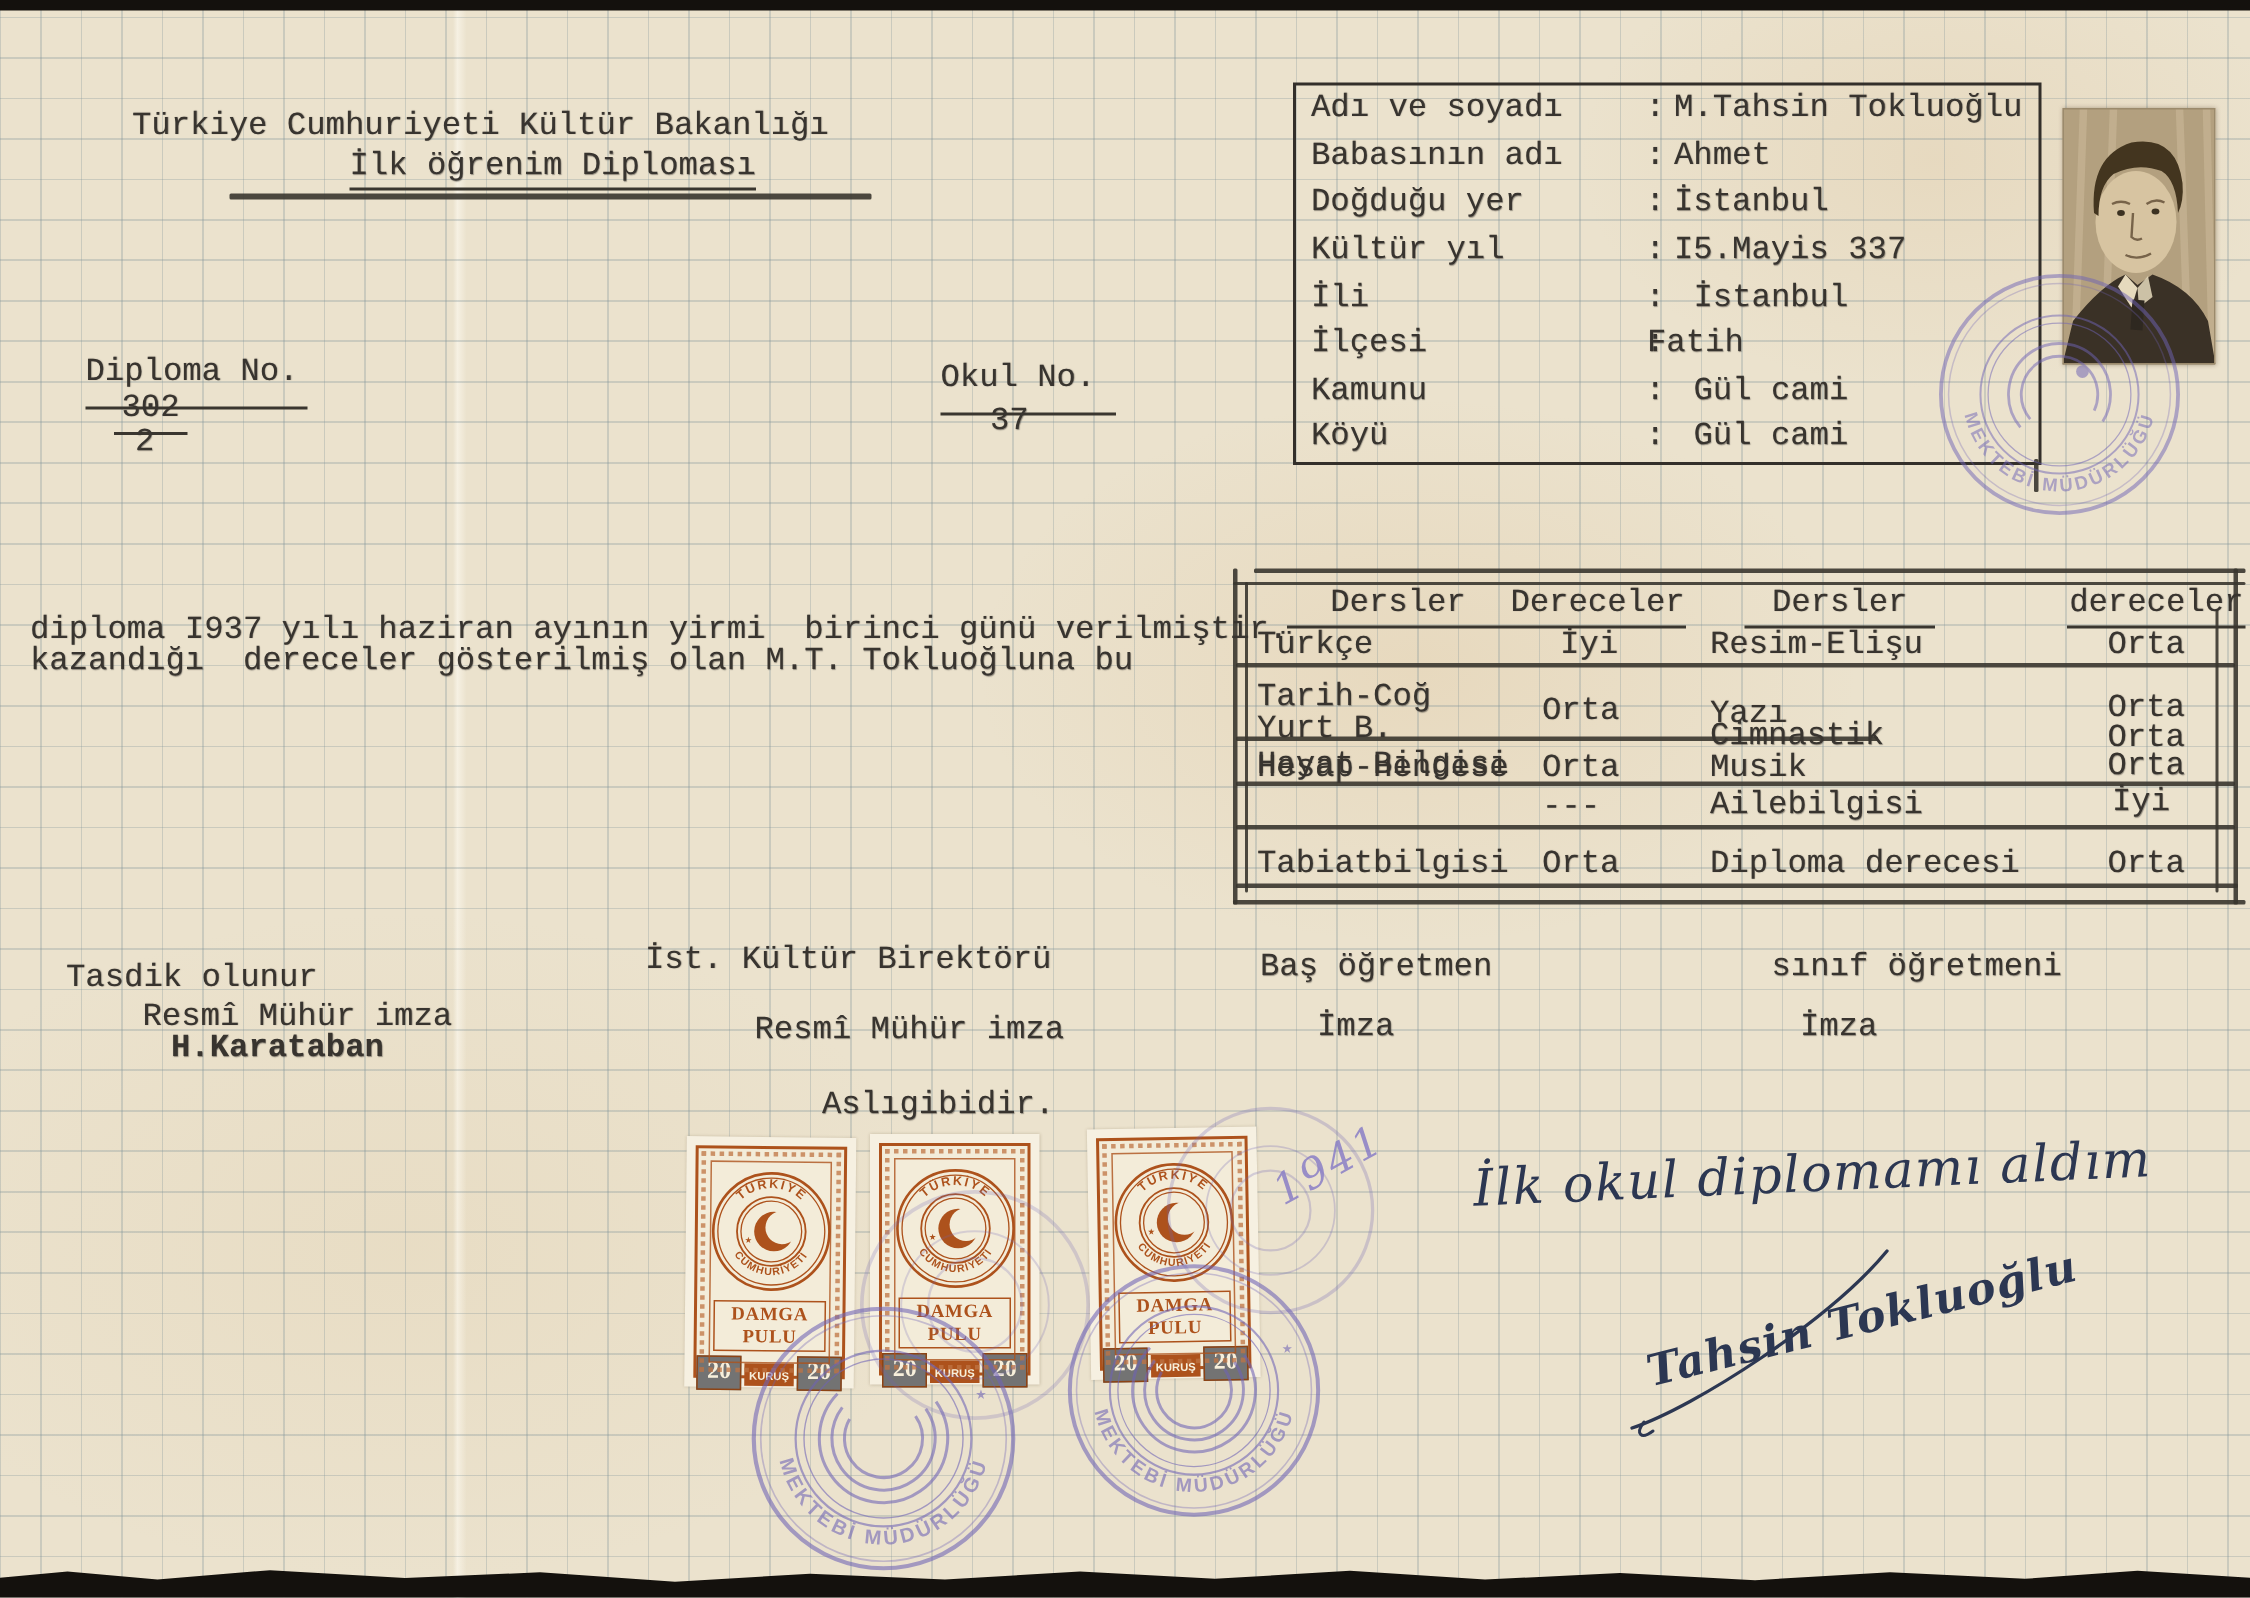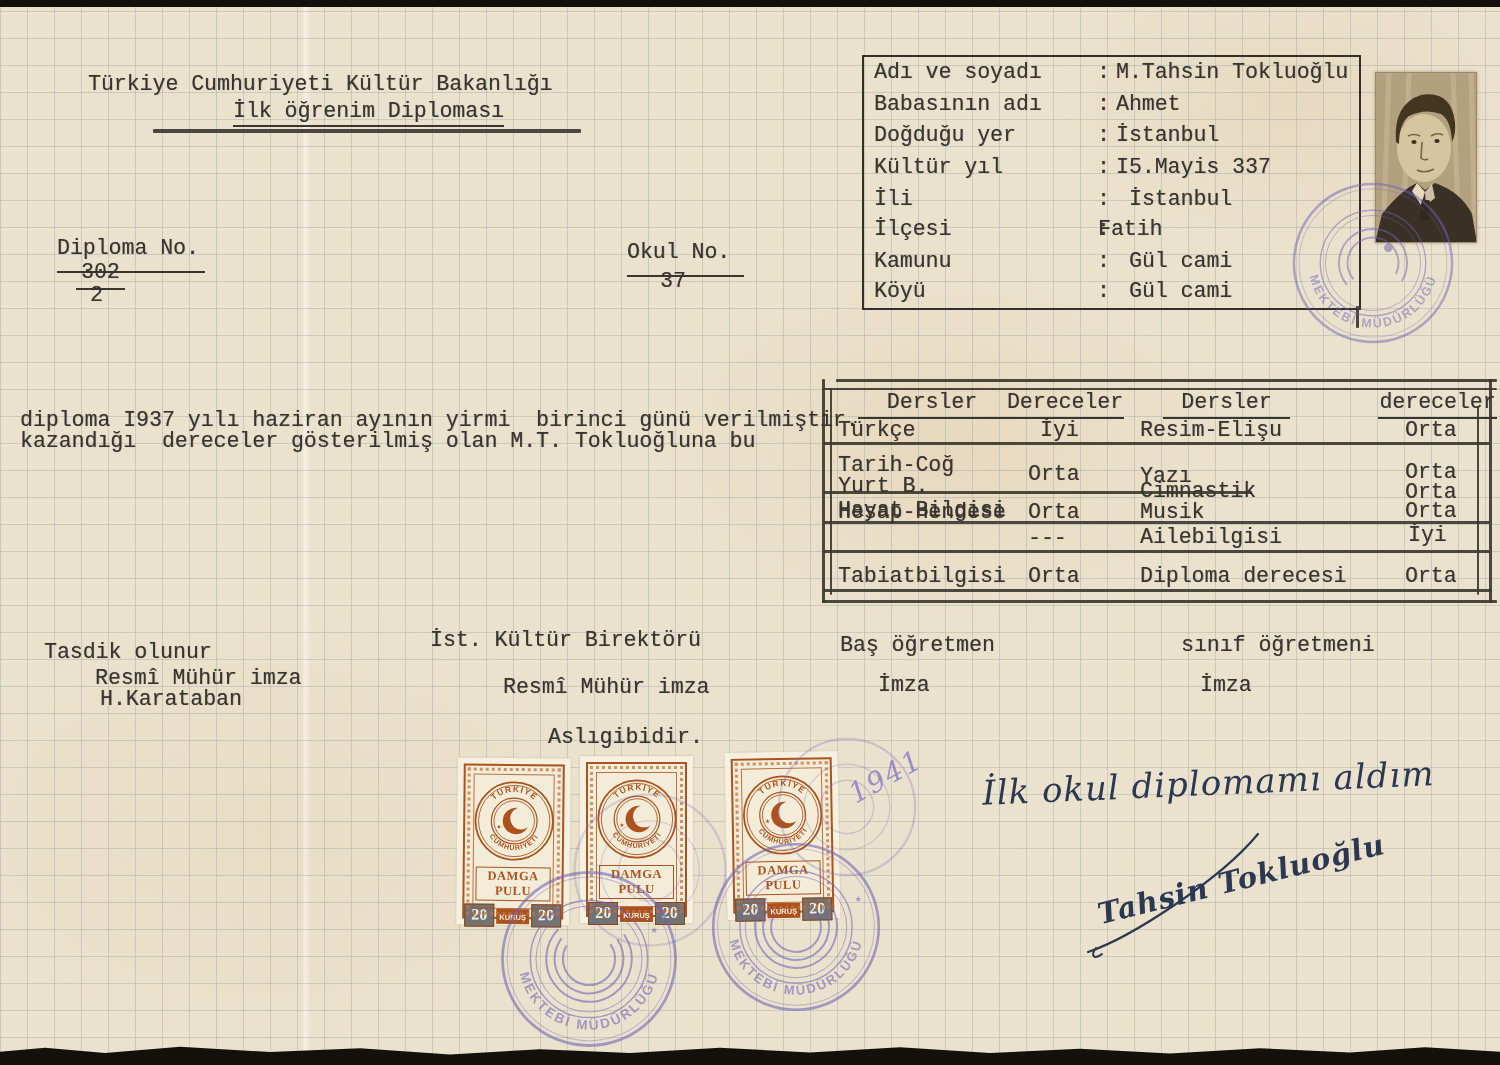--- a/index.html
+++ b/index.html
@@ -160,21 +160,21 @@
   <div class="abs tw" style="left:1140px;top:526px;">Ailebilgisi</div>
   <div class="abs tw" style="left:1408px;top:524px;">İyi</div>
 
   <div class="abs tw" style="left:838px;top:565px;">Tabiatbilgisi</div>
   <div class="abs tw" style="left:1028px;top:565px;">Orta</div>
   <div class="abs tw" style="left:1140px;top:565px;">Diploma derecesi</div>
   <div class="abs tw" style="left:1405px;top:565px;">Orta</div>
 
   <div class="abs tw" style="left:44px;top:641px;">Tasdik olunur</div>
   <div class="abs tw" style="left:95px;top:667px;">Resmî Mühür imza</div>
-  <div class="abs tw" style="left:100px;top:688px;">H.Karataban</div>
+  <div class="abs tw" style="left:114px;top:688px;font-weight:bold;">H.Karataban</div>
   <div class="abs tw" style="left:430px;top:629px;">İst. Kültür Birektörü</div>
   <div class="abs tw" style="left:503px;top:676px;">Resmî Mühür imza</div>
   <div class="abs tw" style="left:548px;top:726px;">Aslıgibidir.</div>
   <div class="abs tw" style="left:840px;top:634px;">Baş öğretmen</div>
   <div class="abs tw" style="left:878px;top:674px;">İmza</div>
   <div class="abs tw" style="left:1181px;top:634px;">sınıf öğretmeni</div>
   <div class="abs tw" style="left:1200px;top:674px;">İmza</div>
 
   <div class="abs rstamp" style="left:457px;top:758px;transform:rotate(.6deg);">
     <div class="rs-frame">

